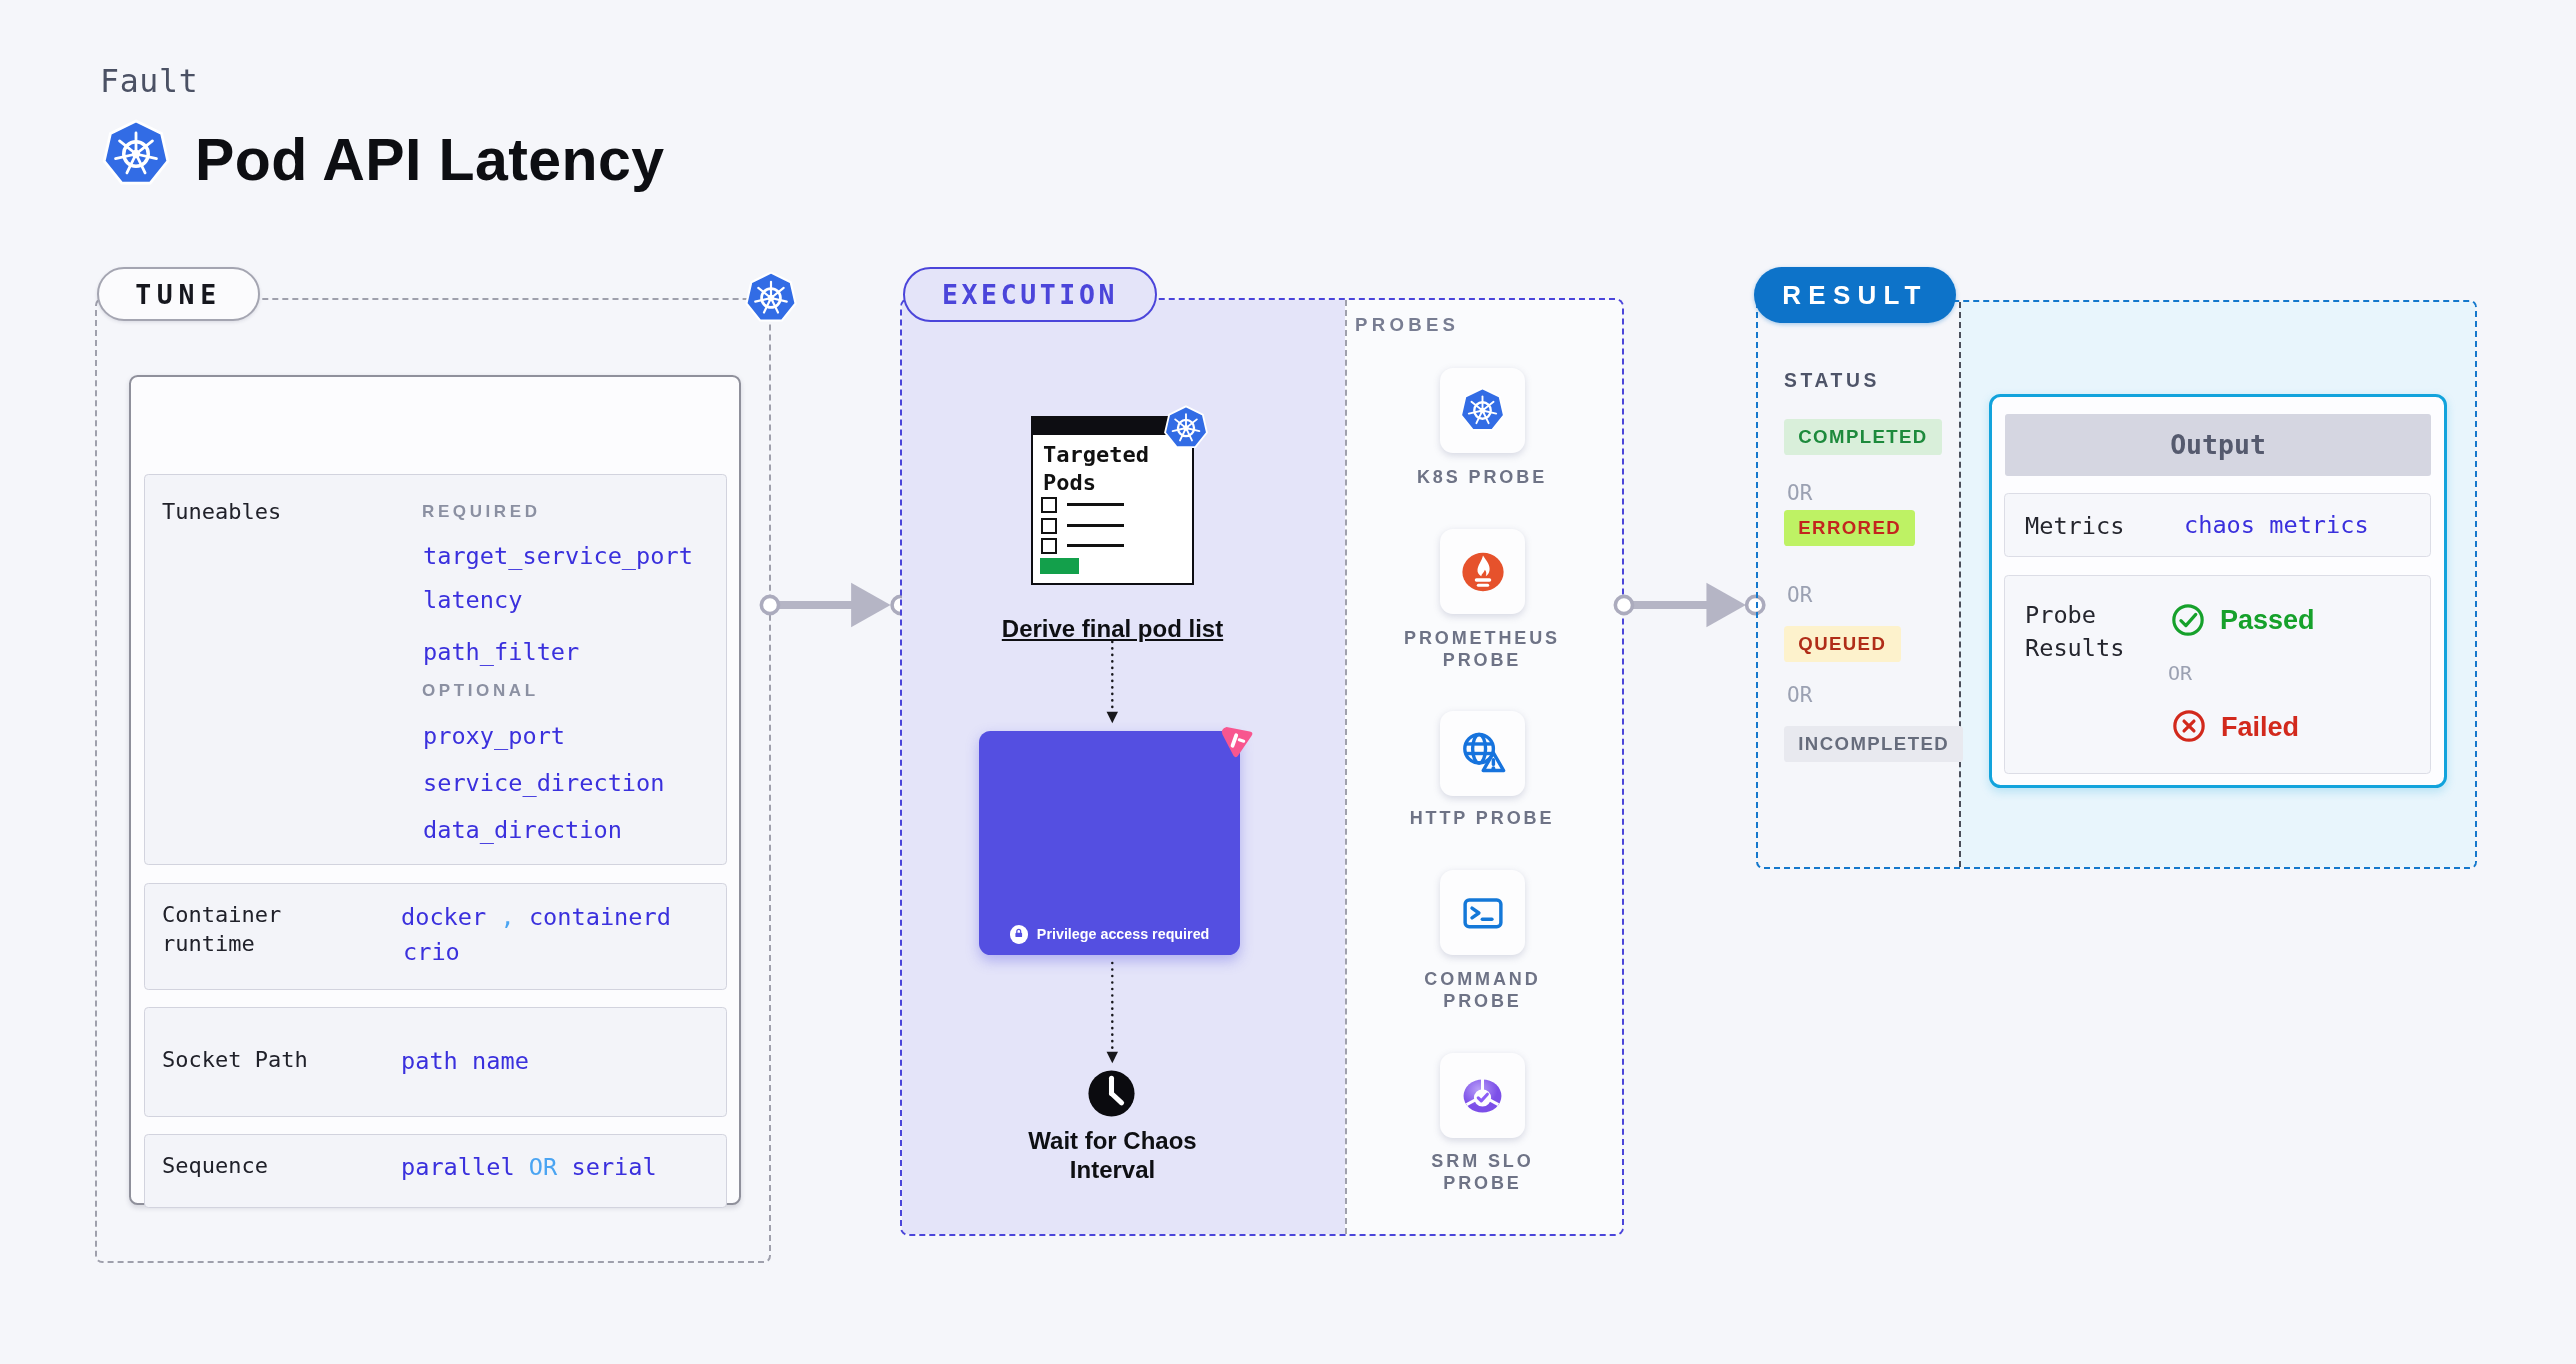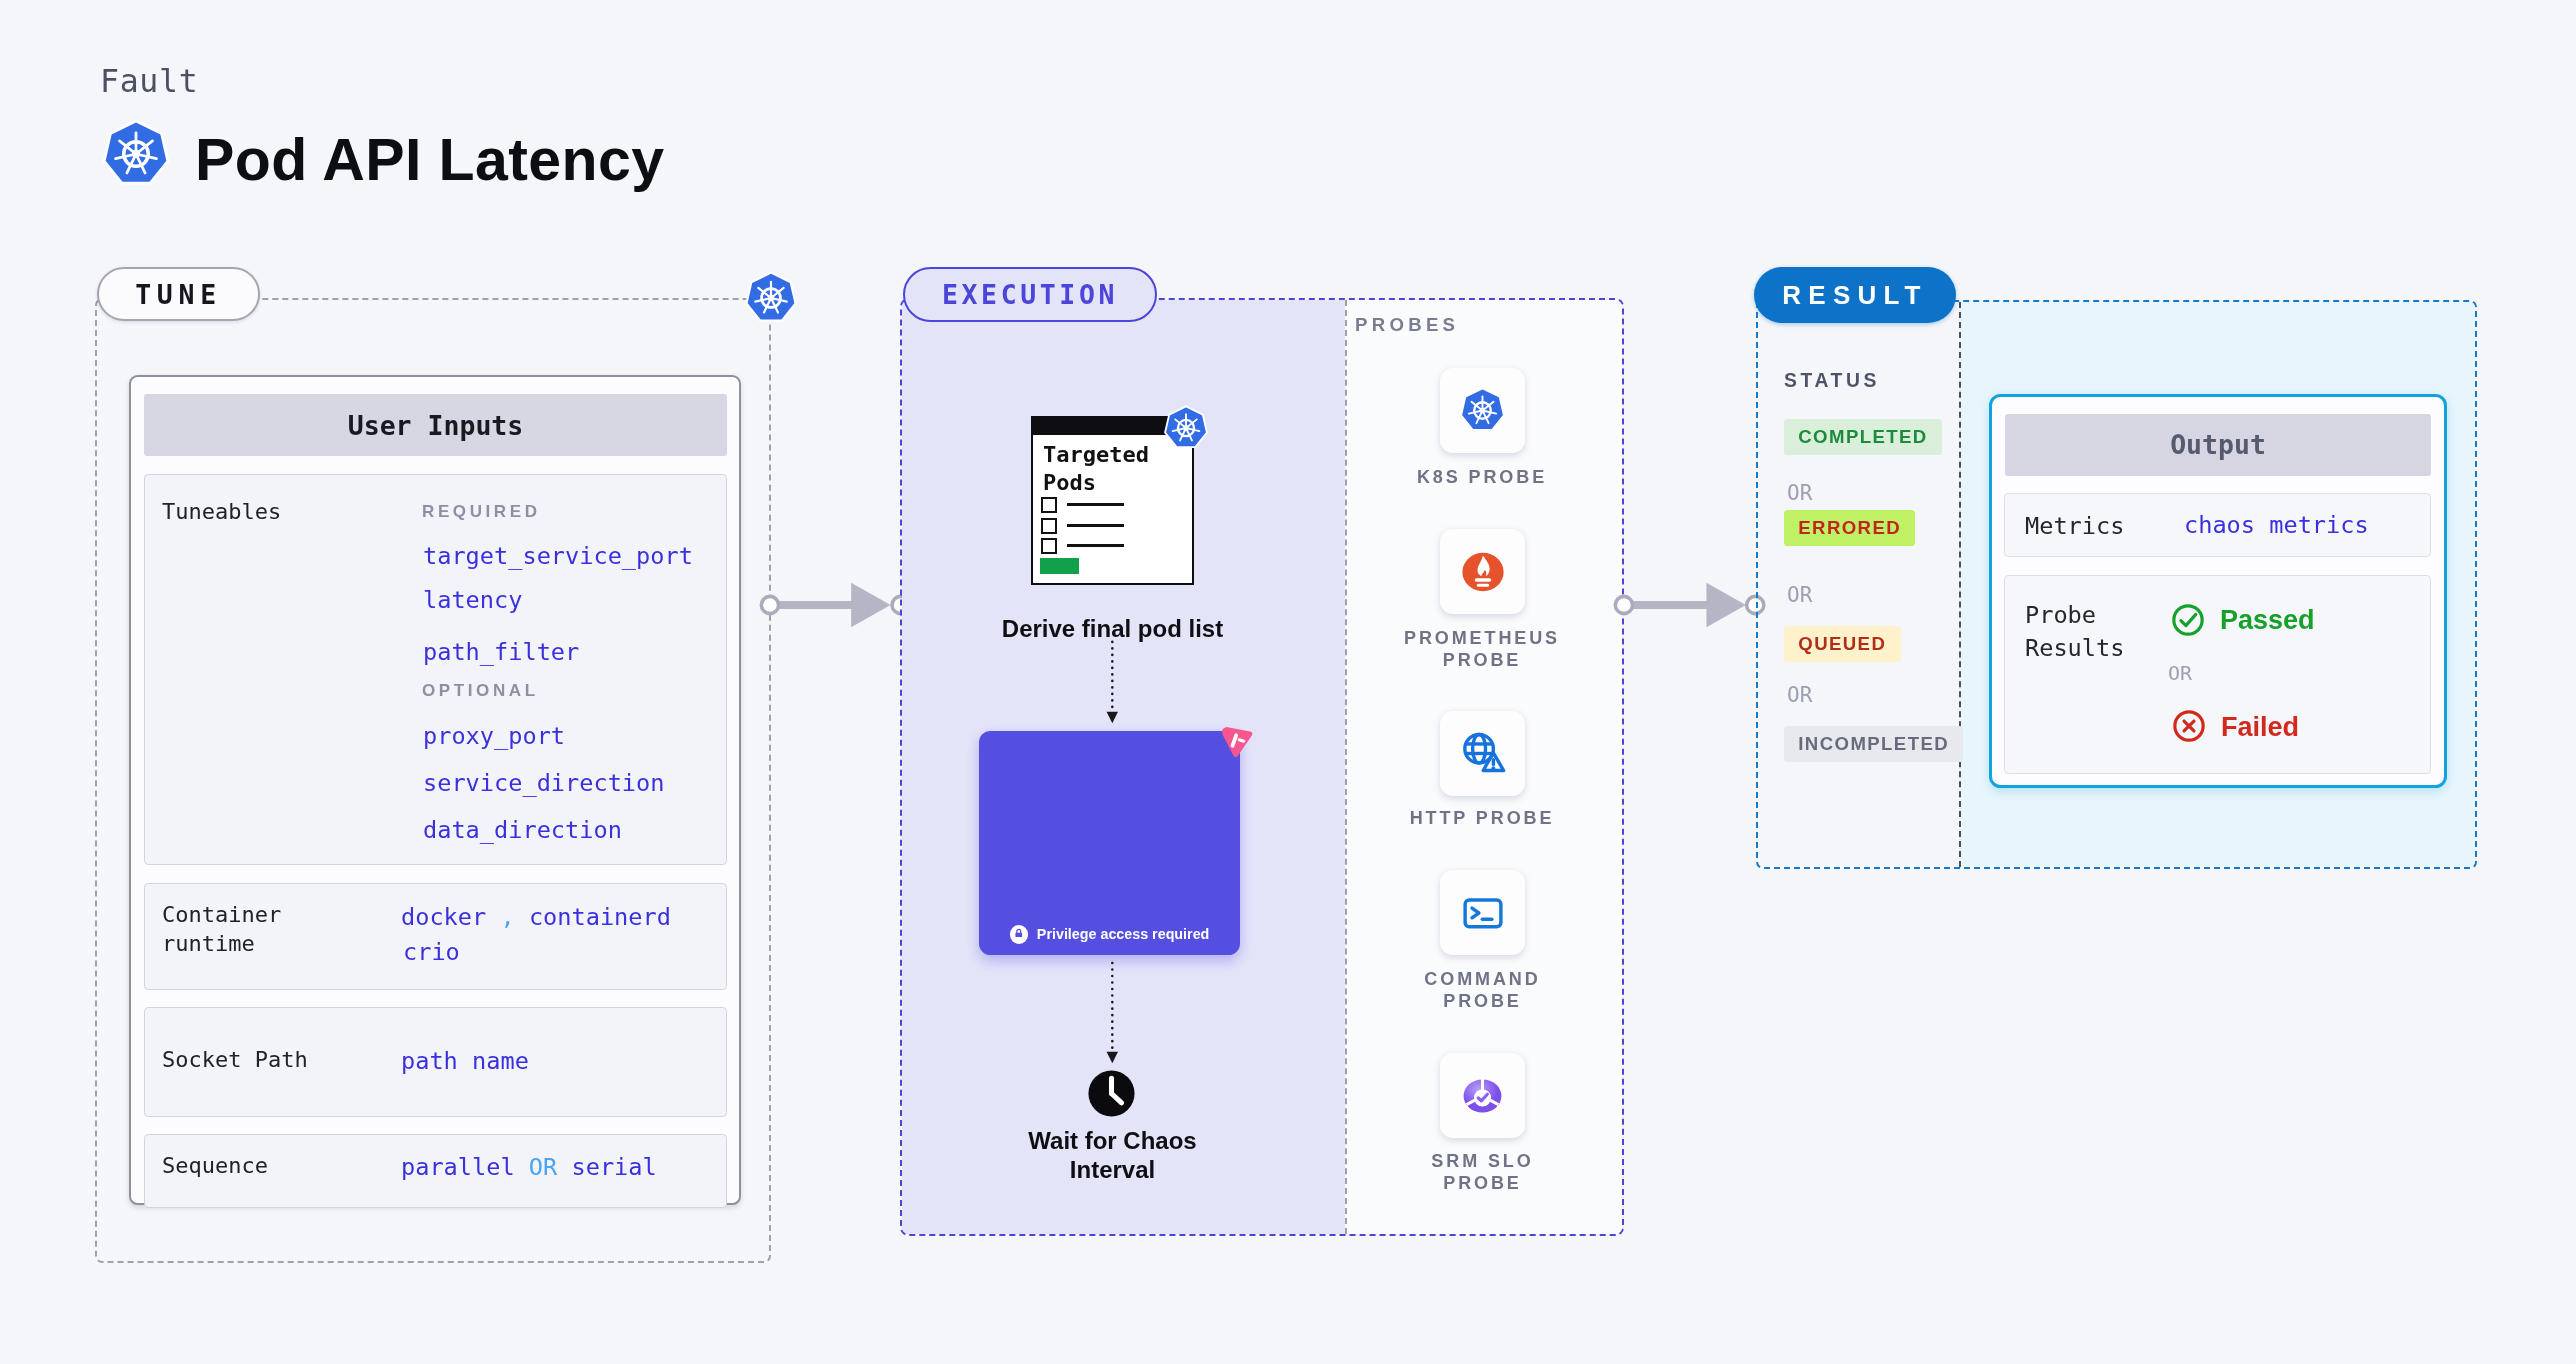--- a/index.html
+++ b/index.html
@@ -38,21 +38,21 @@
   .exec-box { left:900px; top:298px; width:724px; height:938px; border:2.5px dashed #4b45da; border-radius:8.6px; overflow:hidden; }
   .exec-fill { position:absolute; left:0; top:0; width:443px; height:100%; background:#e4e4f9; }
   .probes-fill { position:absolute; left:443px; top:0; right:0; height:100%; background:#fafbfd; border-left:2.1px dashed #9fa0ac; }
   .pods-card { left:1031px; top:416px; width:163px; height:169px; background:#fff; border:2.9px solid #0d0d12; }
   .pods-bar { position:absolute; left:0; top:0; width:100%; height:17px; background:#0d0d12; }
   .pods-title { position:absolute; left:10px; top:23px; width:125px; font-size:22px; font-weight:bold;
                 color:#111; line-height:28px; font-family:"DejaVu Sans Mono",monospace; }
   .chk { position:absolute; width:15.8px; height:15.8px; border:2.1px solid #111; background:#fff; }
   .chk-line { position:absolute; width:57px; height:2.9px; background:#111; }
   .green-bar { position:absolute; left:7.2px; top:140px; width:39px; height:15.8px; background:#13a04b; }
-  .derive { left:998px; top:615px; width:229px; text-align:center; font-size:24px; font-weight:bold; color:#0e0f13; white-space:nowrap; }
+  .derive { left:998px; top:615px; width:229px; text-align:center; font-size:24px; font-weight:bold; color:#0e0f13; white-space:nowrap;text-decoration:underline; }
   .inject-box { left:979px; top:731px; width:261px; height:224px; background:#544fe1; border-radius:11.5px;
                 box-shadow:0 5.7px 13px rgba(84,79,225,.35); }
   .inject-text { position:absolute; left:14.3px; right:14.3px; top:15.8px; text-align:center; color:#fff;
                  font-size:21.5px; font-weight:bold; line-height:27px; }
   .priv-row { position:absolute; left:0; right:0; bottom:11.5px; display:flex; align-items:center; justify-content:center; gap:8.6px; }
   .priv-circle { width:18.6px; height:18.6px; background:#fff; border-radius:50%; display:flex; align-items:center; justify-content:center; }
   .priv-text { color:#fff; font-size:14.3px; font-weight:600; }
   .wait-label { left:1023px; top:1126px; width:179px; text-align:center; font-size:24px; font-weight:bold; color:#0e0f13; line-height:29px; }
 
   .probes-title { left:1355px; top:314px; font-size:18.6px; font-weight:bold; letter-spacing:4.3px; color:#787d92; }
@@ -104,21 +104,20 @@
   </svg>
 <div class="abs page-title sans">Pod API Latency</div>
 
 <div class="abs tune-box"></div>
 <div class="abs pill tune-pill mono">TUNE</div>
 <svg class="abs" style="left:744px;top:271px" width="54" height="54" viewBox="0 0 100 100">
     <use href="#k8s"></use>
   </svg>
 
 <div class="abs ui-panel">
-  <div class="abs ui-header mono">User Inputs</div>
 
   <div class="abs ui-row" style="top:97px;height:391px">
     <span class="abs row-label mono" style="left:17px;top:21.5px">Tuneables</span>
     <span class="abs tag sans" style="left:277px;top:27px">REQUIRED</span>
     <span class="abs val mono" style="left:278px;top:67px">target_service_port</span>
     <span class="abs val mono" style="left:278px;top:111px">latency</span>
     <span class="abs val mono" style="left:278px;top:163px">path_filter</span>
     <span class="abs tag sans" style="left:277px;top:206px">OPTIONAL</span>
     <span class="abs val mono" style="left:278px;top:247px">proxy_port</span>
     <span class="abs val mono" style="left:278px;top:294px">service_direction</span>

